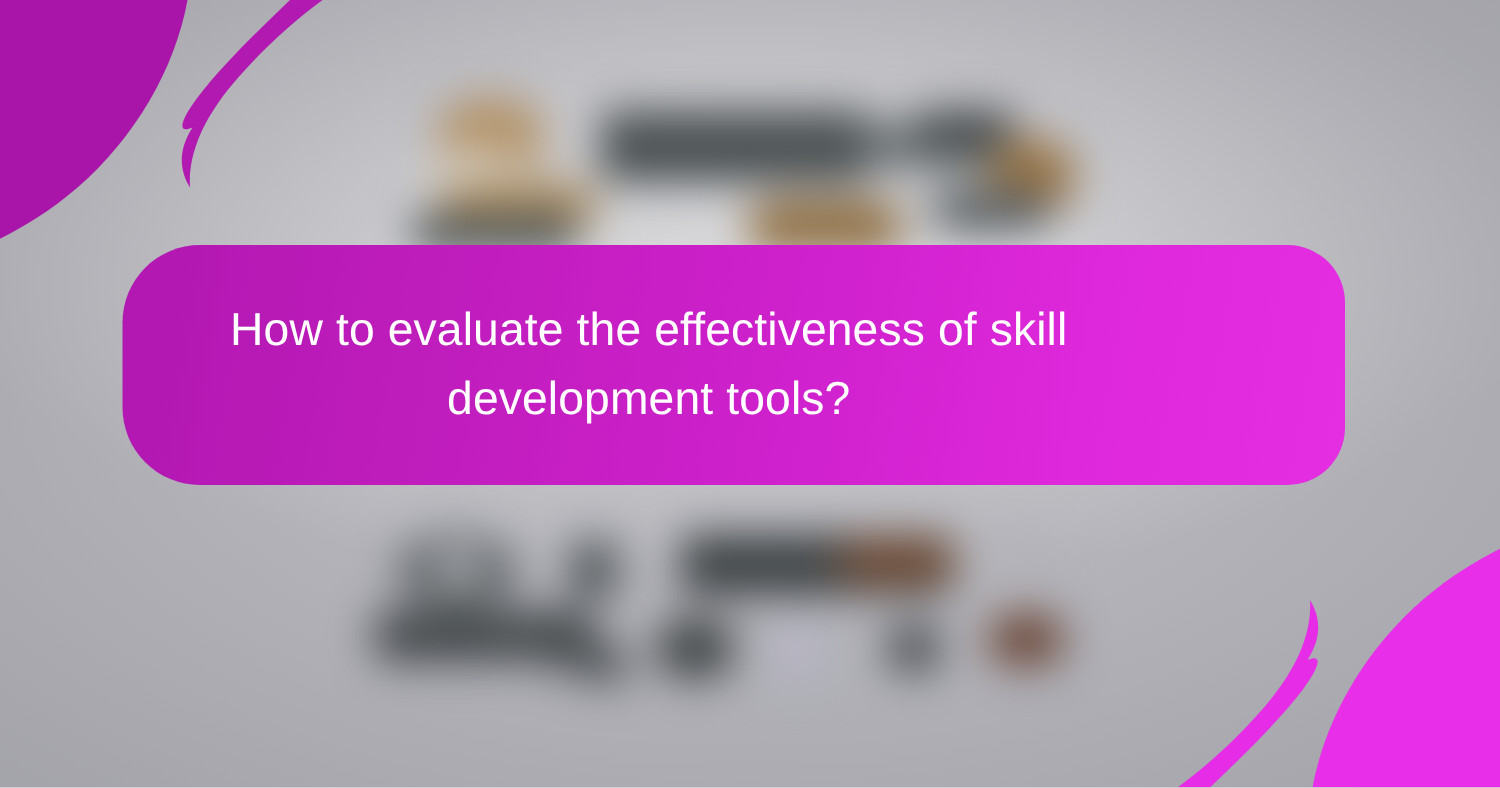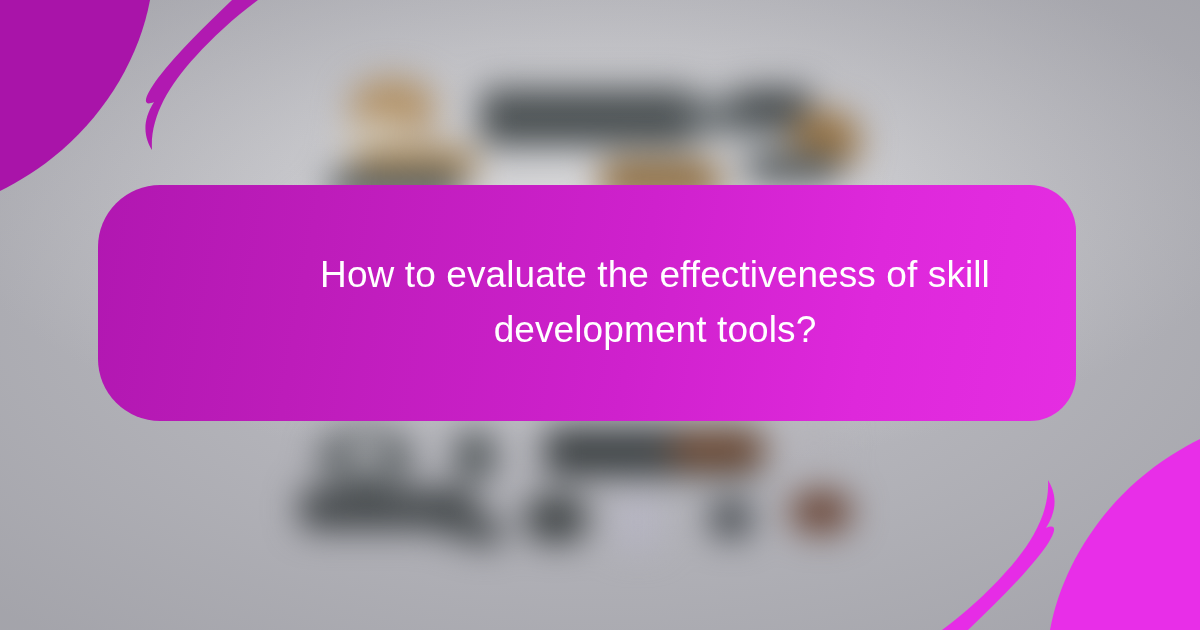--- a/index.html
+++ b/index.html
@@ -51,28 +51,28 @@
     position: absolute;
     pointer-events: none;
   }
   .corner-tl { left: 0; top: 0; }
   .corner-br { right: 0; bottom: 0; }
 
   
   .headline-card {
     position: absolute;
     left: 98px;
-    top: 185px;
+    top: 196px;
     width: 978px;
-    height: 236px;
+    height: 192px;
     border-radius: 62px 46px 46px 62px;
     background: linear-gradient(100deg, #b117b1 0%, #bd1cba 22%, #cf21cd 55%, #de28db 78%, #e52de2 100%);
     display: flex;
     align-items: center;
-    justify-content: flex-end;
+    justify-content: flex-start;
     box-sizing: border-box;
     padding: 0 56px;
   }
 
   .headline-text {
     color: #ffffff;
     font-family: "Liberation Sans", sans-serif;
     font-size: 37px;
     font-weight: 300;
     line-height: 1.48;

